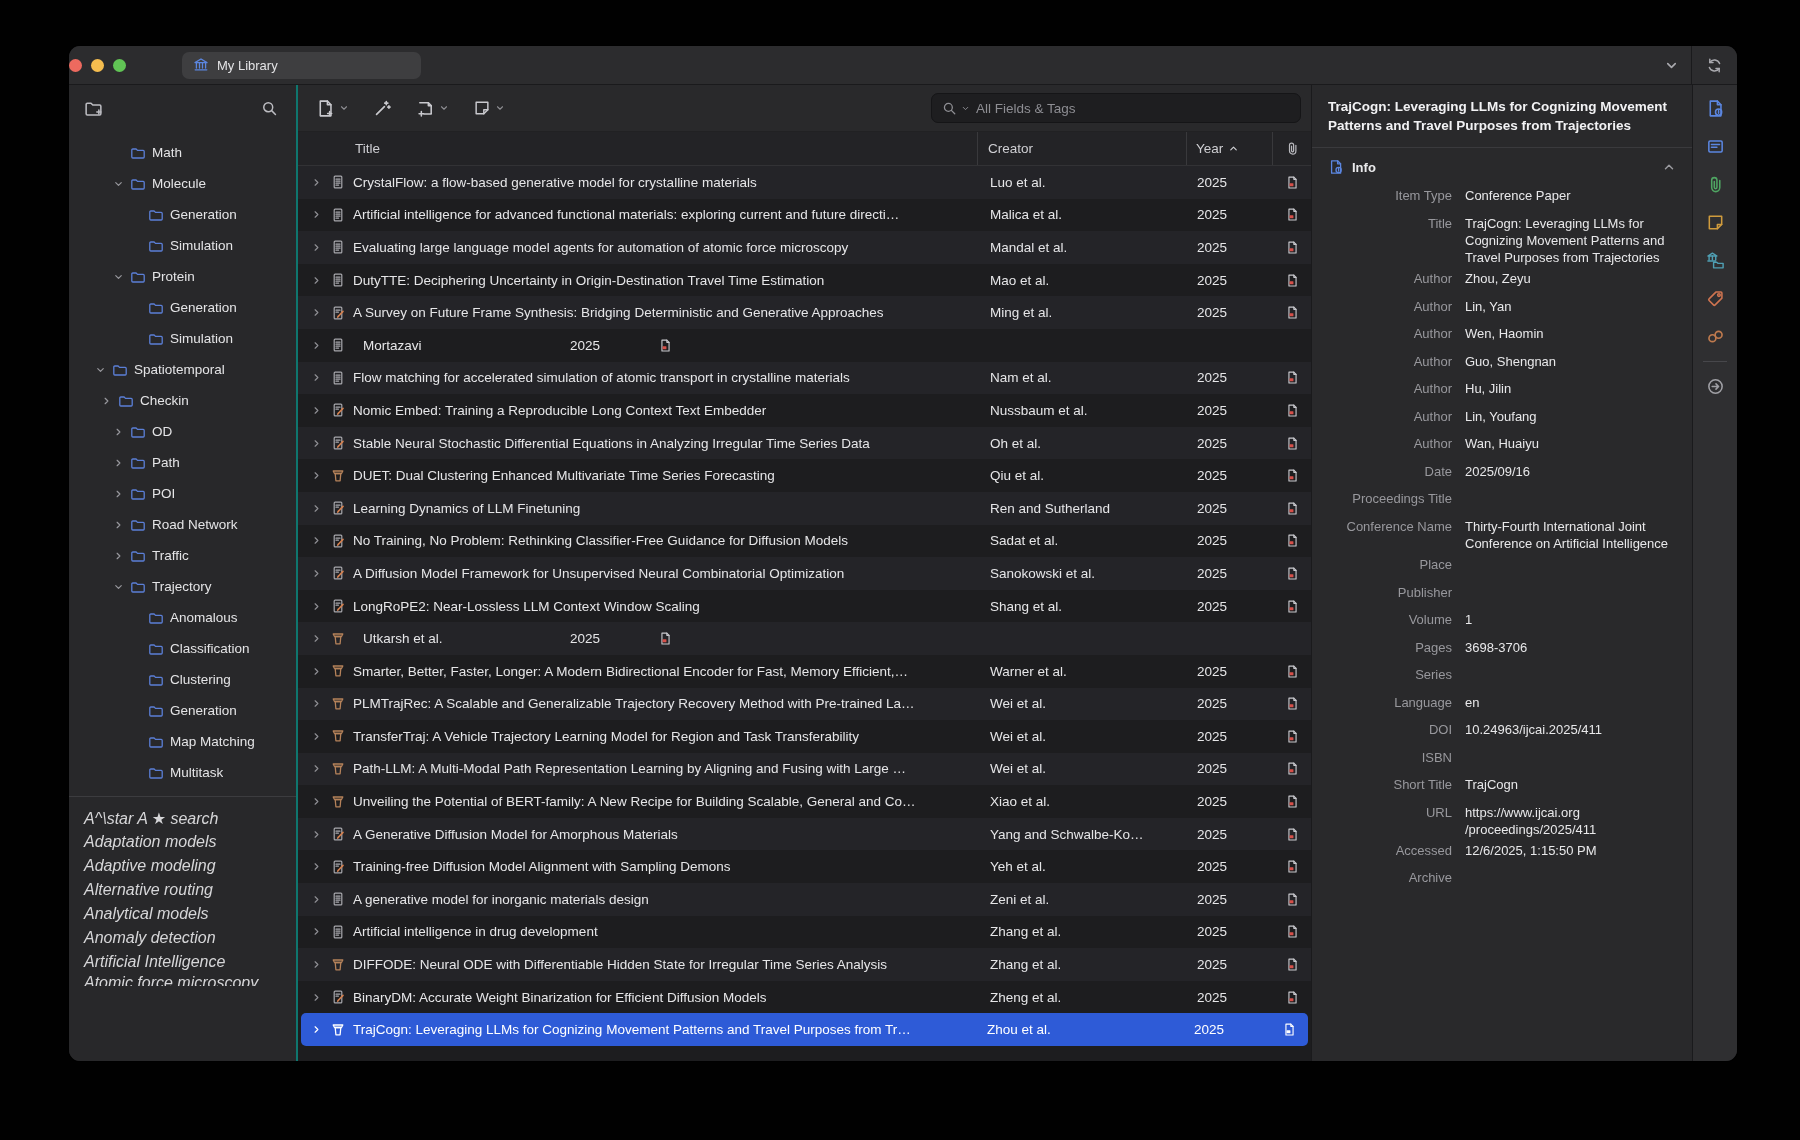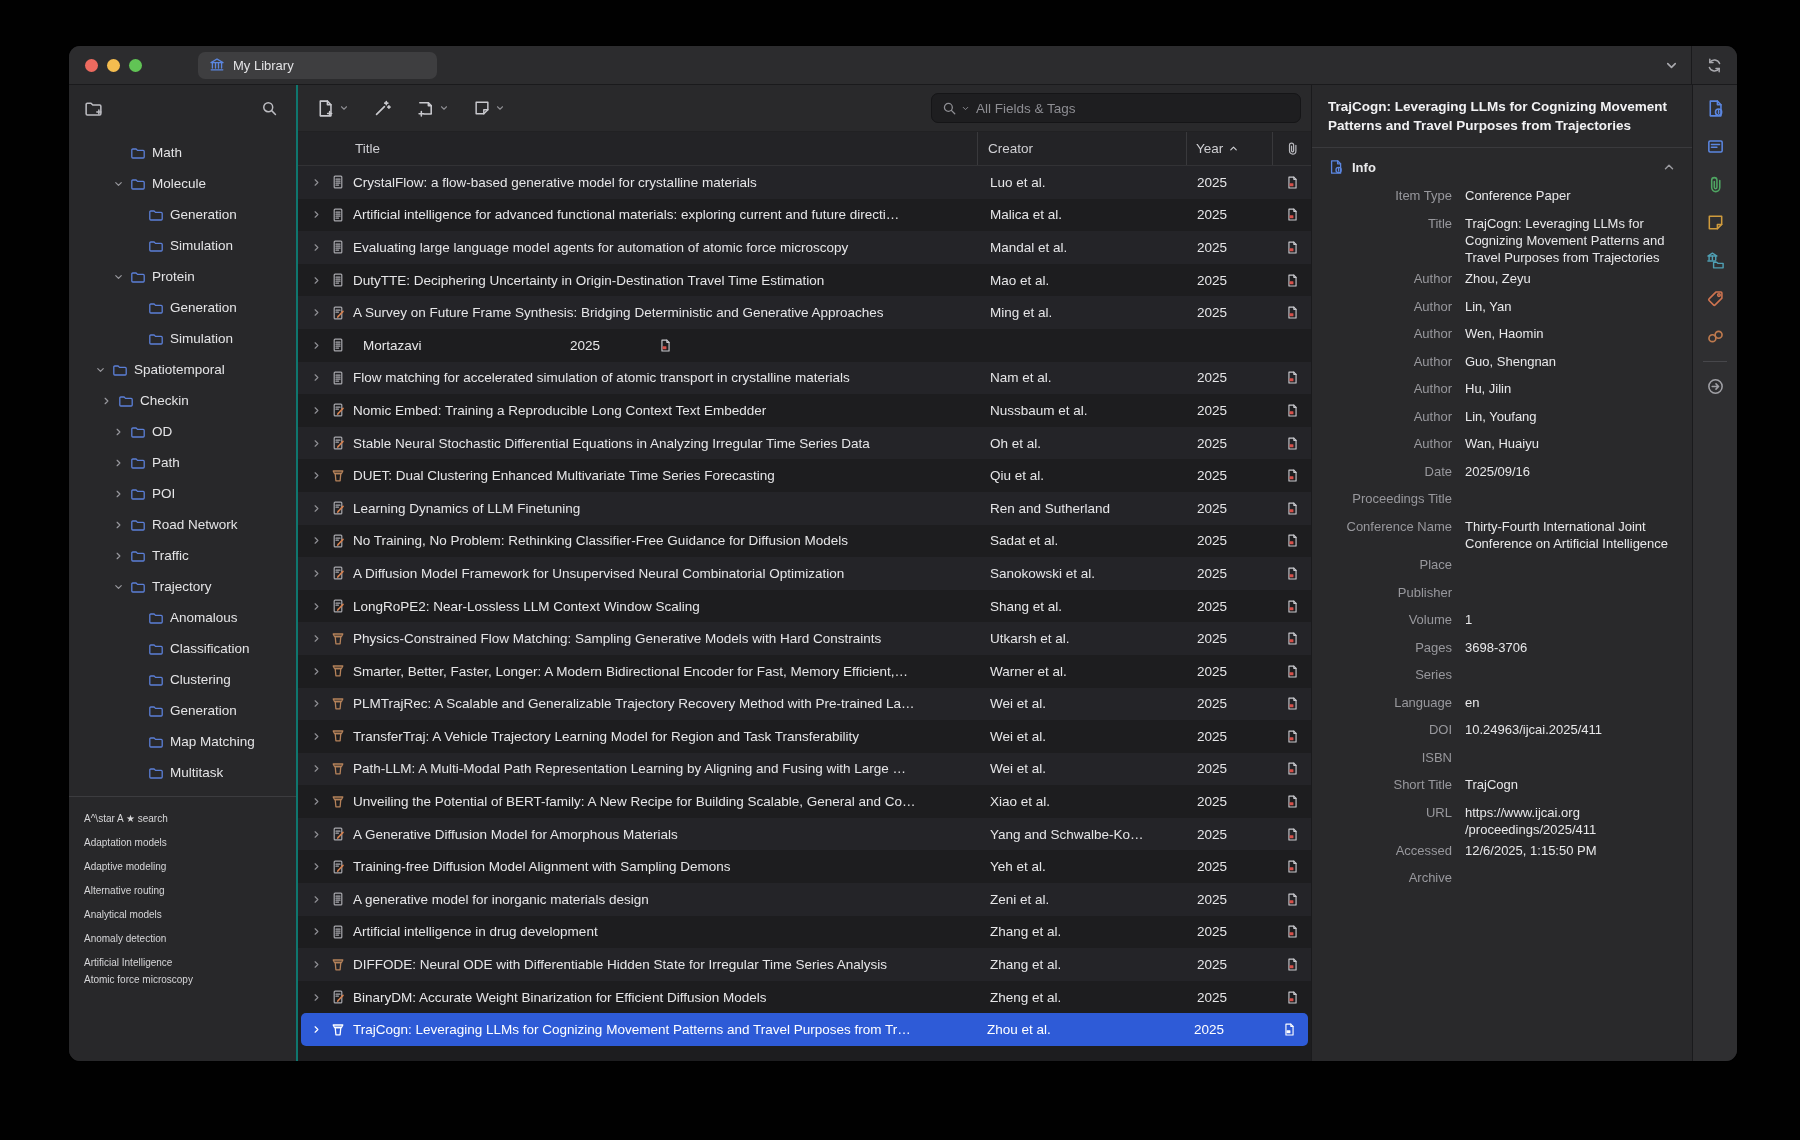--- a/index.html
+++ b/index.html
@@ -3,21 +3,21 @@
 <meta charset="utf-8">
 <style>
   html,body{margin:0;padding:0;background:#010101;}
   .stage{position:relative;width:1800px;height:1140px;background:#010101;overflow:hidden;
          font-family:"Liberation Sans","DejaVu Sans",sans-serif;-webkit-font-smoothing:antialiased;}
   .window{position:absolute;left:69px;top:46px;width:1668px;height:1015px;background:#1d1d1f;
           border-radius:11px;overflow:hidden;box-shadow:0 0 0 1px #000;display:flex;flex-direction:column;}
   svg.ic{display:block;}
   
   .titlebar{height:38px;background:#2c2c2e;border-bottom:1px solid #1a1a1c;display:flex;align-items:center;
-            padding-left:16px;flex:0 0 auto;}
+            padding-left:0;flex:0 0 auto;}
   .lights{display:flex;gap:9px;}
   .light{width:13px;height:13px;border-radius:50%;}
   .light.red{background:#ed6a5f;} .light.yellow{background:#f5bd4f;} .light.green{background:#61c455;}
   .tab{margin-left:56px;width:228px;height:27px;background:#3e3e40;border-radius:7px;display:flex;
        align-items:center;gap:8px;padding-left:11px;color:#e3e3e5;font-size:13px;}
   .tab .ic{color:#5b86e0;}
   .tb-right{margin-left:auto;display:flex;align-items:center;height:100%;}
   .tb-btn{width:40px;height:100%;display:flex;align-items:center;justify-content:center;color:#a9a9ae;}
   .tb-sep{width:1px;height:100%;background:#1a1a1c;}
   .tb-sync{width:45px;}
@@ -27,21 +27,21 @@
   .sidebar{width:227px;flex:0 0 auto;background:#28282a;border-right:2px solid #0f766e;display:flex;
            flex-direction:column;min-height:0;}
   .side-toolbar{height:46px;flex:0 0 auto;display:flex;align-items:center;padding:0 18px 0 15px;color:#bcbcc1;}
   .side-toolbar .spacer{flex:1;}
   .tree{flex:0 0 auto;padding-top:6px;}
   .titem{height:31px;display:flex;align-items:center;gap:6px;font-size:13.5px;color:#e4e4e6;}
   .tchev{width:11px;display:flex;justify-content:center;color:#98989d;flex:0 0 auto;}
   .titem .fold{color:#5b7fd7;flex:0 0 auto;}
   .tlabel{white-space:nowrap;overflow:hidden;text-overflow:ellipsis;}
   .tags{border-top:1px solid #3c3c3f;margin-top:8px;padding:9px 0 0 15px;flex:1;overflow:hidden;min-height:0;}
-  .tag{height:24px;font-size:10px;color:#d6d6d8;display:flex;align-items:center;white-space:nowrap;}
+  .tag{height:24px;font-size:16px;color:#d6d6d8;display:flex;align-items:center;white-space:nowrap;font-style:italic;}
   .tag.clipped{height:12px;overflow:hidden;align-items:flex-start;}
   .tagfilter{flex:0 0 auto;height:46px;display:flex;align-items:center;padding:0 12px;gap:9px;}
   .tagfilter input{flex:1;height:27px;background:#3a3a3c;border:none;border-radius:6px;padding:0 10px;
                    color:#e0e0e2;font-size:13px;font-family:inherit;outline:none;min-width:0;}
   .tagfilter input::placeholder{color:#98989d;}
   .funnel-wrap{display:flex;align-items:center;gap:3px;color:#b9b9be;}
   
   .main{flex:1;display:flex;flex-direction:column;min-width:0;background:#1d1d1f;border-right:1px solid #1a1a1c;}
   .main-toolbar{height:46px;flex:0 0 auto;background:#29292b;border-bottom:1px solid #212123;display:flex;
                 align-items:center;padding:0 10px 0 18px;gap:24px;}
@@ -889,21 +889,20 @@
 
   <div class="row">
     <span class="rchev">
                 <svg class="ic" width="11" height="11">
                   <use href="#i-chev-right"></use>
                 </svg>
               </span>
     <svg class="ic r-icon" width="16" height="16">
                 <use href="#i-conf"></use>
               </svg>
-    <span class="r-title">Physics-Constrained Flow Matching: Sampling Generative Models with Hard Constraints</span>
     <span class="r-creator">Utkarsh et al.</span>
     <span class="r-year">2025</span>
     <span class="r-attach">
                 <svg class="ic" width="15" height="15">
                   <use href="#i-pdf"></use>
                 </svg>
               </span>
   </div>
 
   <div class="row">

